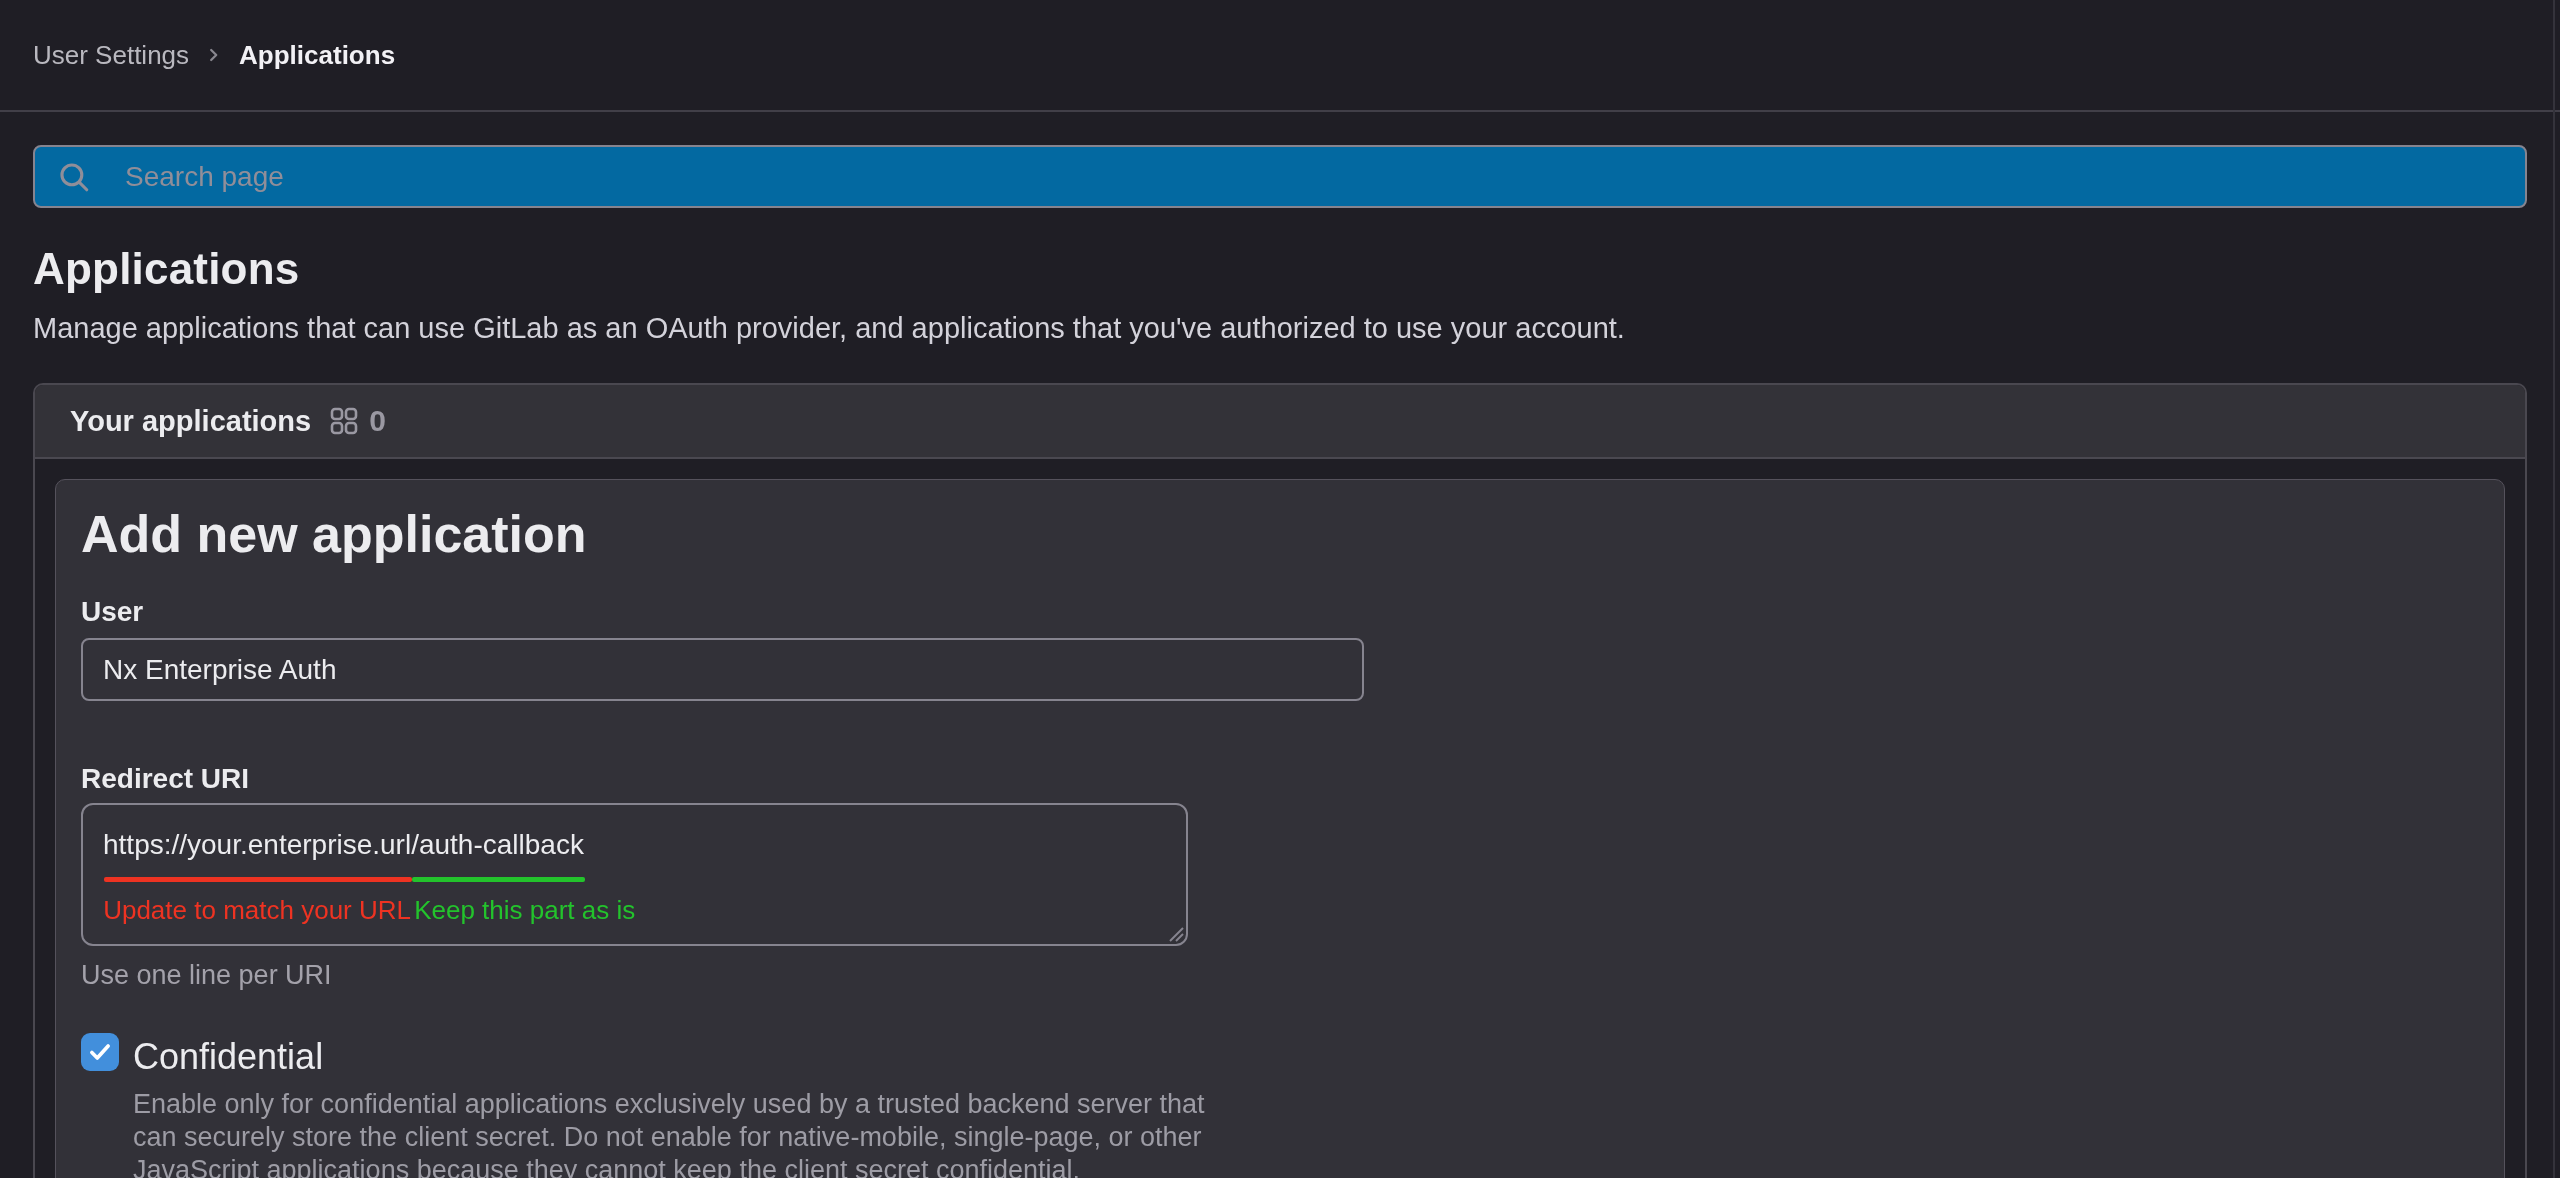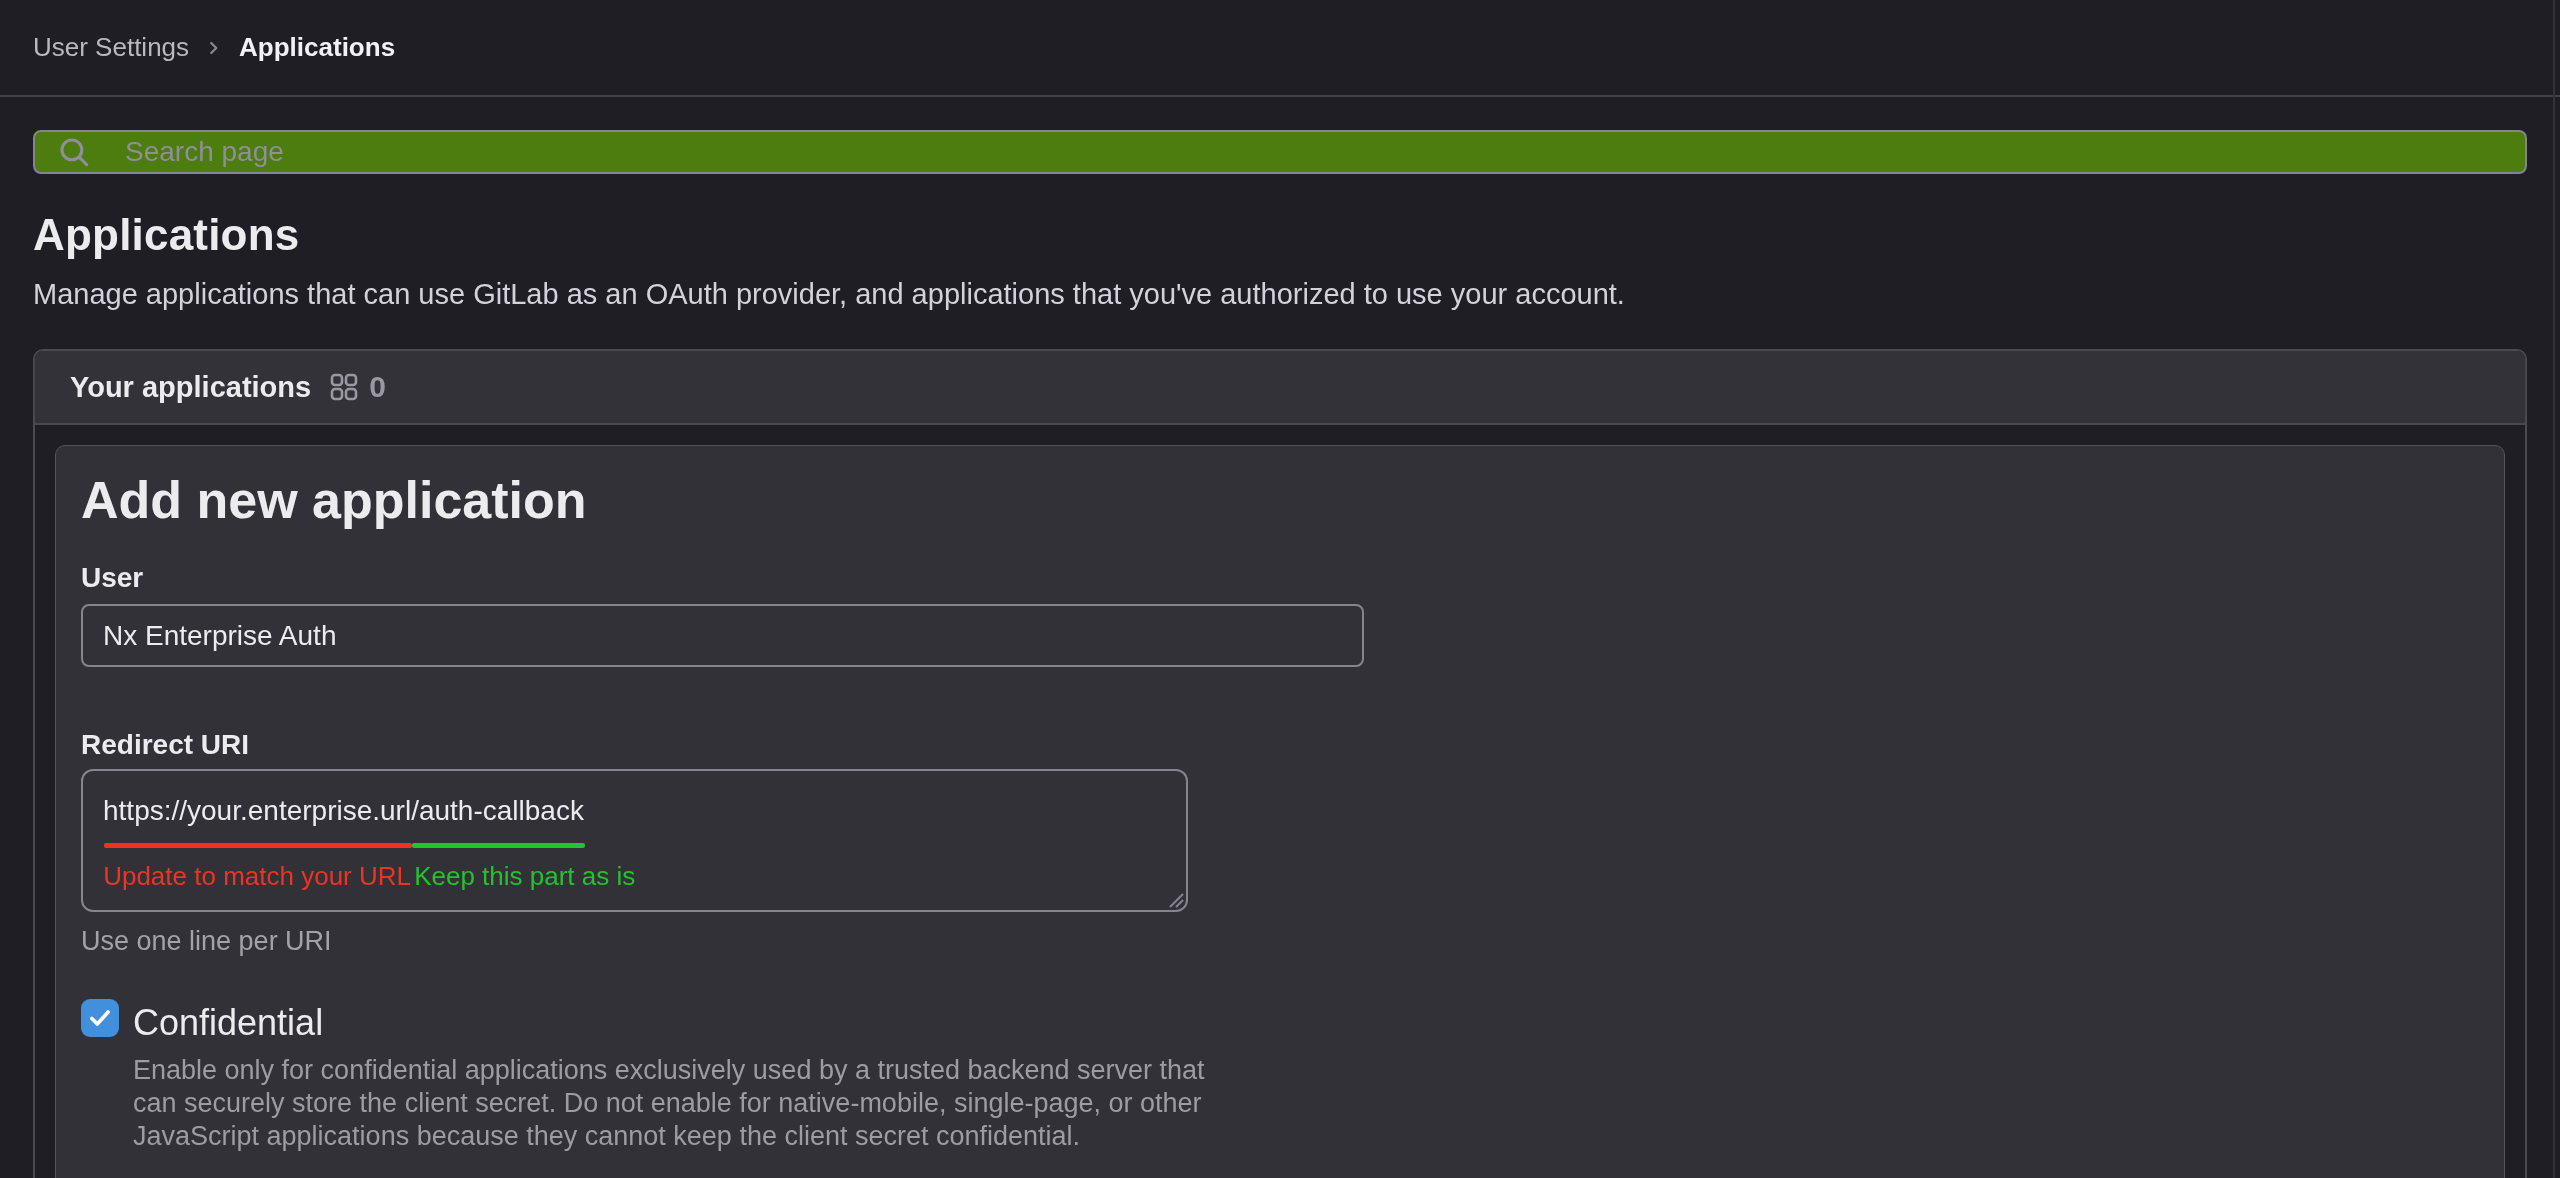--- a/index.html
+++ b/index.html
@@ -6,35 +6,35 @@
   html,body { width:2560px; height:1178px; overflow:hidden; }
   body {
     background:#1f1e25;
     font-family:"Liberation Sans", sans-serif;
     color:#ececef;
     position:relative;
   }
 
   
   .topbar {
-    height:97px;
+    height:112px;
     border-bottom:2px solid #413f48;
     display:flex; 
     padding:0 33px;
   }
   .breadcrumb { display:flex; align-items:center; font-size:26px; }
   .crumb-link { color:#b9b8bf; cursor:pointer; }
   .crumb-sep { margin:0 16px; display:flex; align-items:center; }
   .crumb-current { color:#f2f1f5; font-weight:bold; }
 
   
   .search-wrap { position:relative; margin:33px 33px 0 33px; }
   .search-input {
-    width:100%; height:44px;
-    background:#4d7c0f;
+    width:100%; height:63px;
+    background:#0369a1;
     border:2px solid #86848f;
     border-radius:8px;
     color:#ececef;
     font-family:"Liberation Sans", sans-serif;
     font-size:28px;
     padding:0 20px 0 90px;
     outline:none;
   }
   .search-input::placeholder { color:#908e99; opacity:1; }
   .search-icon {

